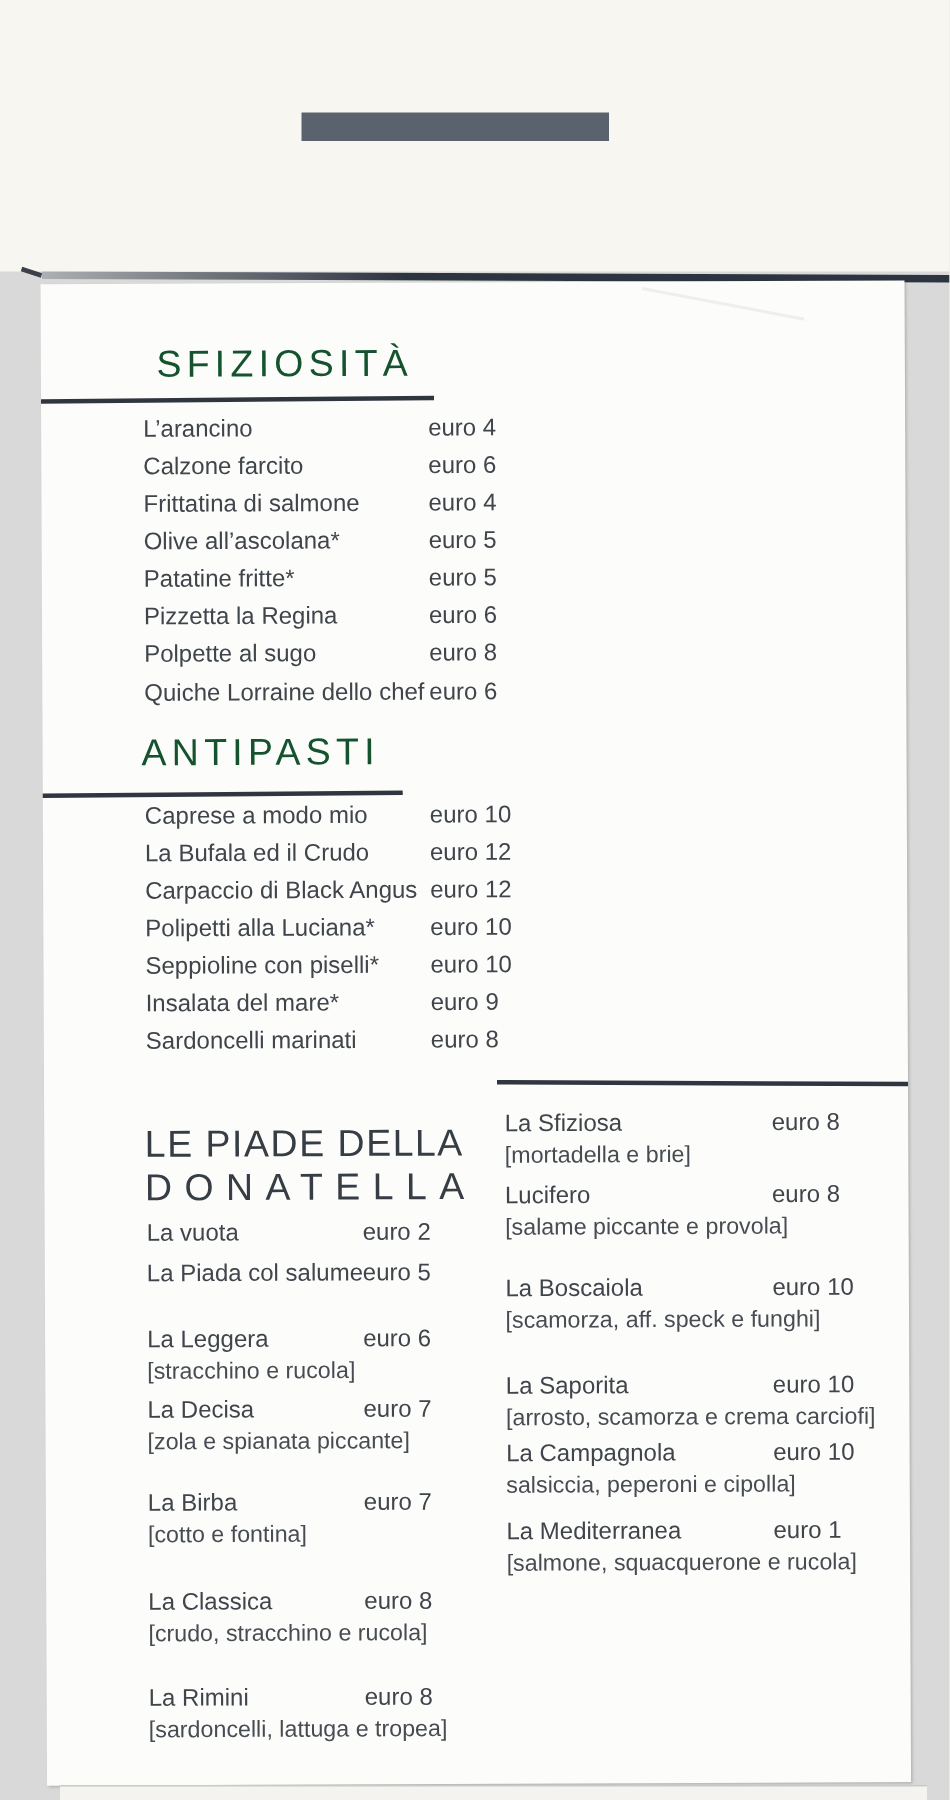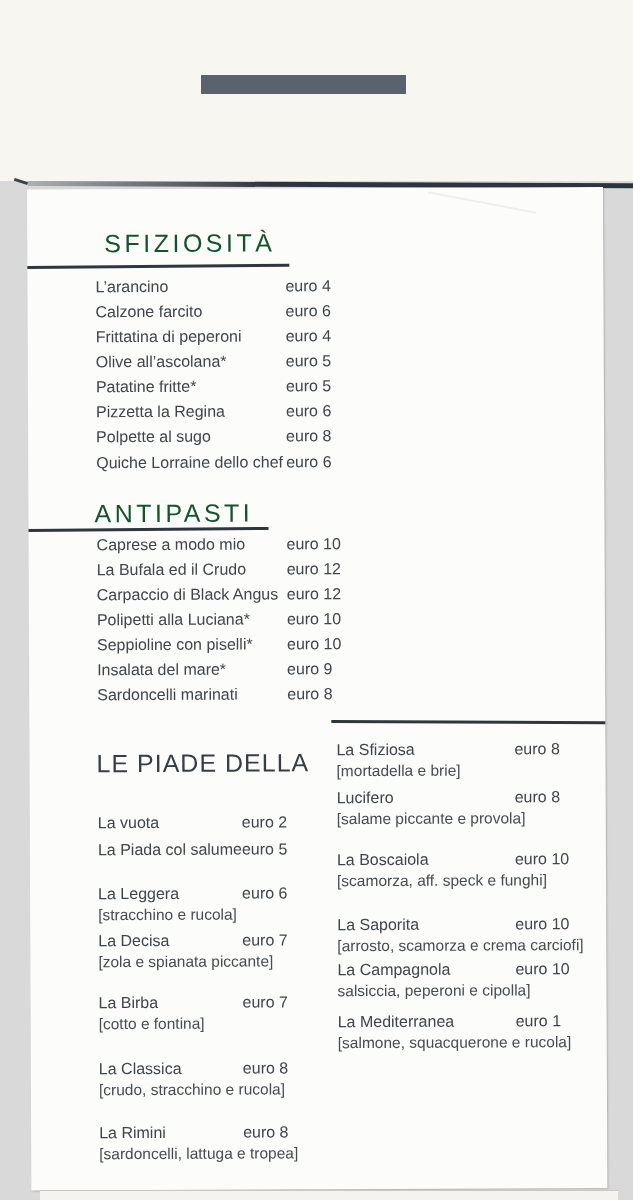--- a/index.html
+++ b/index.html
@@ -94,21 +94,21 @@
   <div class="rows" style="left:68px;top:85px;width:300px;">
     <div class="row">
         <span class="nm">L’arancino</span>
         <span class="pr">euro 4</span>
       </div>
     <div class="row">
         <span class="nm">Calzone farcito</span>
         <span class="pr">euro 6</span>
       </div>
     <div class="row">
-        <span class="nm">Frittatina di peperoni</span>
+        <span class="nm">Frittatina di salmone</span>
         <span class="pr">euro 4</span>
       </div>
     <div class="row">
         <span class="nm">Olive all’ascolana*</span>
         <span class="pr">euro 5</span>
       </div>
     <div class="row">
         <span class="nm">Patatine fritte*</span>
         <span class="pr">euro 5</span>
       </div>
@@ -119,21 +119,21 @@
     <div class="row">
         <span class="nm">Polpette al sugo</span>
         <span class="pr">euro 8</span>
       </div>
     <div class="row">
         <span class="nm">Quiche Lorraine dello chef</span>
         <span class="pr">euro 6</span>
       </div>
   </div>
 
-  <div class="sec-title ls-wide" style="left:66px;top:308px;">ANTIPASTI</div>
+  <div class="sec-title ls-wide" style="left:66px;top:297px;">ANTIPASTI</div>
   <div class="rule" style="left:0;top:339px;width:240px;transform:rotate(-0.25deg);"></div>
   <div class="rows" style="left:68px;top:343px;width:300px;">
     <div class="row">
         <span class="nm">Caprese a modo mio</span>
         <span class="pr">euro 10</span>
       </div>
     <div class="row">
         <span class="nm">La Bufala ed il Crudo</span>
         <span class="pr">euro 12</span>
       </div>
@@ -154,20 +154,21 @@
         <span class="pr">euro 9</span>
       </div>
     <div class="row">
         <span class="nm">Sardoncelli marinati</span>
         <span class="pr">euro 8</span>
       </div>
   </div>
 
   <div class="piade-title">
     <div class="l1">LE PIADE DELLA</div>
+    <div class="l2">DONATELLA</div>
   </div>
 
   <div class="pitem" style="top:623px;">
     <div class="pline"><span class="nm">La vuota</span><span class="ppr">euro 2</span></div>
     <div class="pdesc"></div>
   </div>
   <div class="pitem" style="top:650px;">
     <div class="pline"><span class="nm">La Piada col salume</span><span class="ppr">euro 5</span></div>
     <div class="pdesc"></div>
   </div>

